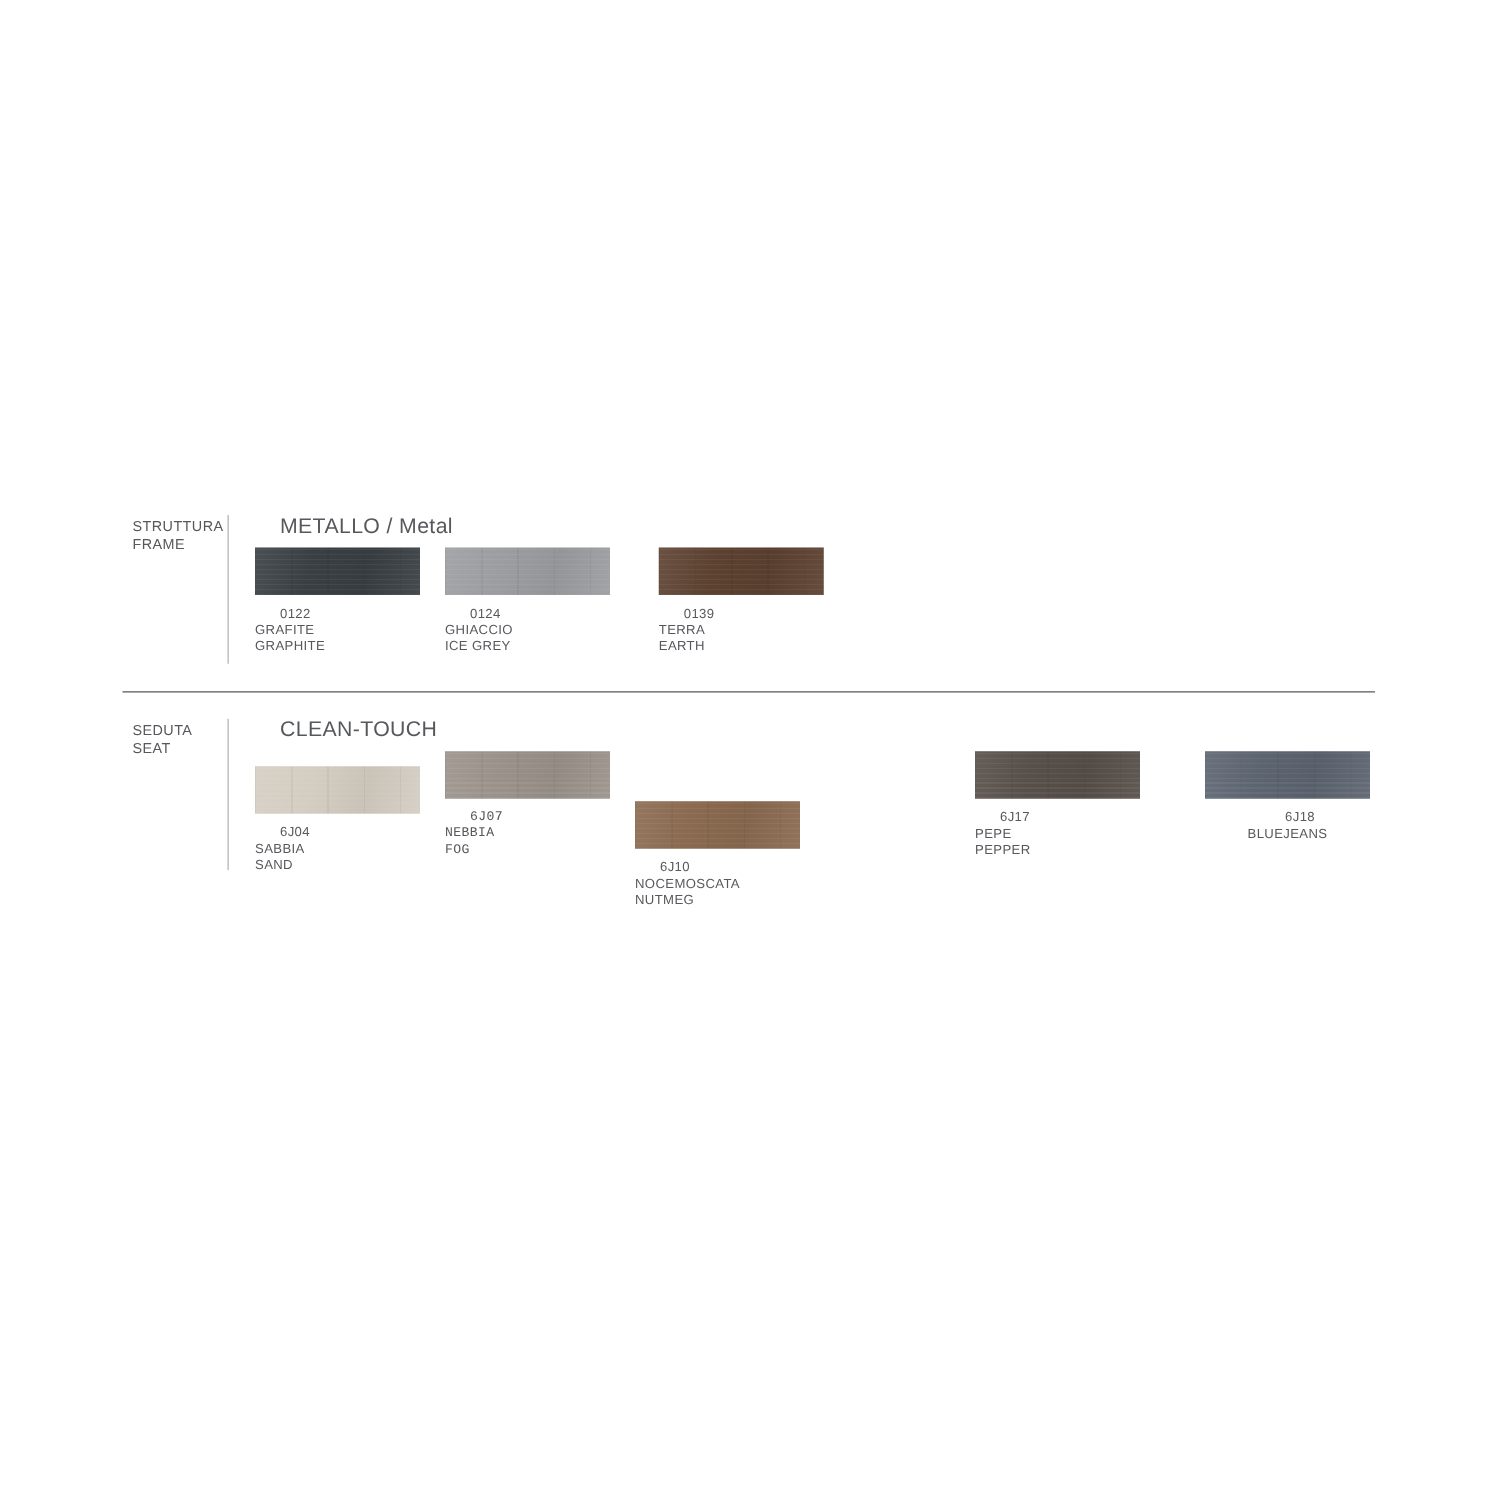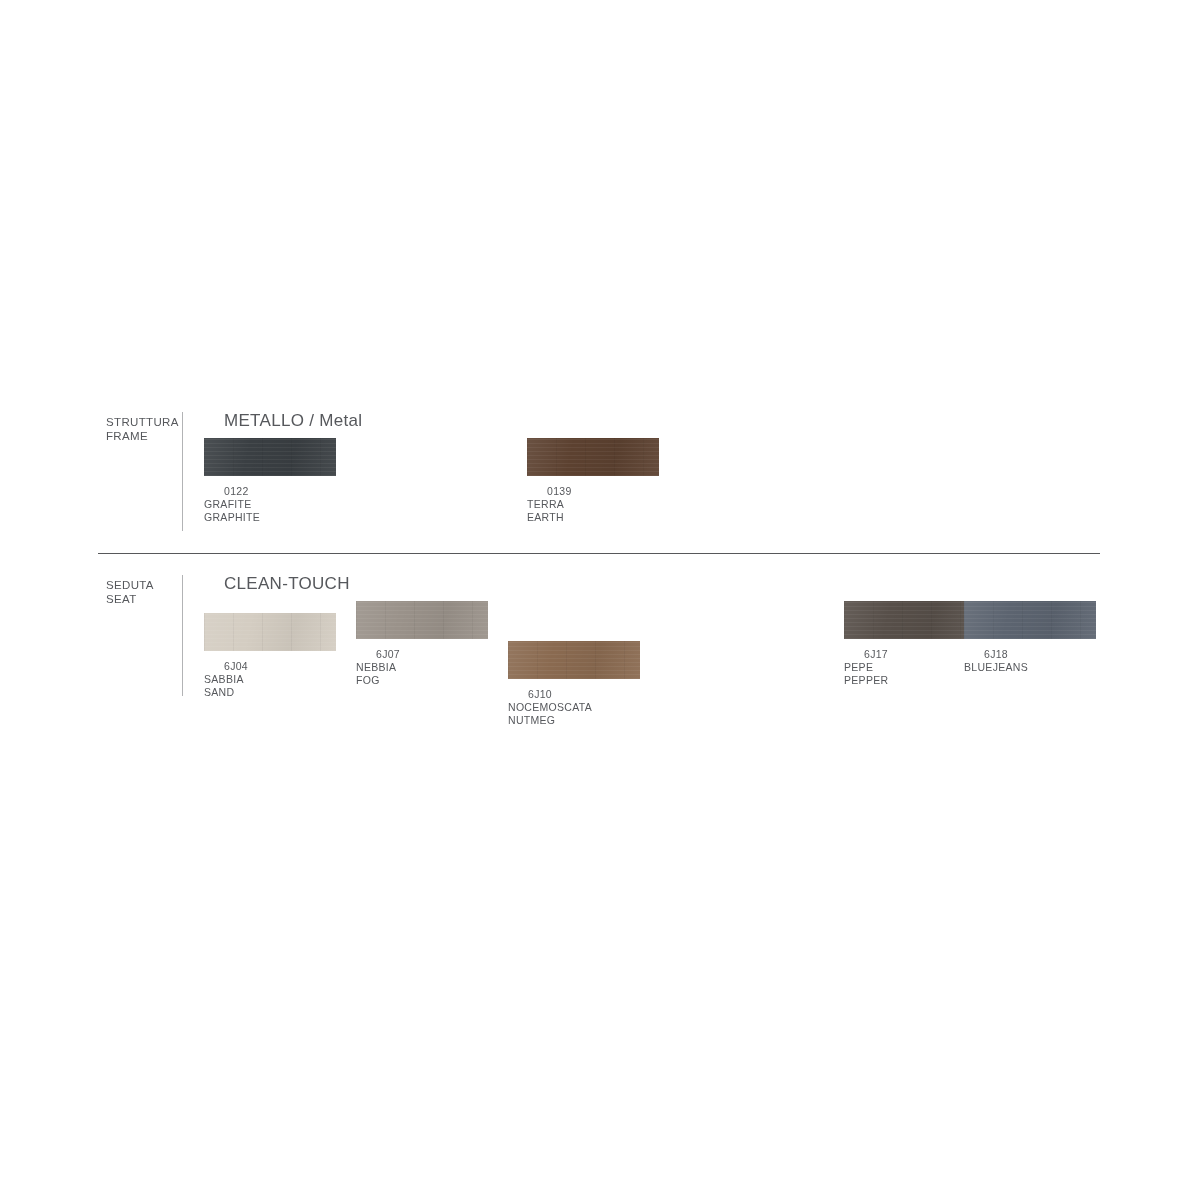--- a/index.html
+++ b/index.html
@@ -152,20 +152,28 @@
     <div class="mat-heading">METALLO / Metal</div>
     <div class="swatch-row" id="swatch-row-frame">
         <div class="swatch-item" style="left: 0px;">
           <div class="swatch-chip texture" style="background: rgb(58, 63, 67);"></div>
           <div class="swatch-caption">
             <span class="code">0122</span>
             <span class="it">GRAFITE</span>
             <span class="en">GRAPHITE</span>
           </div>
         </div>
+        <div class="swatch-item" style="left: 152px;">
+          <div class="swatch-chip texture" style="background: rgb(156, 157, 160);"></div>
+          <div class="swatch-caption">
+            <span class="code">0124</span>
+            <span class="it">GHIACCIO</span>
+            <span class="en">ICE GREY</span>
+          </div>
+        </div>
         <div class="swatch-item" style="left: 304px; margin-left: 19px;">
           <div class="swatch-chip texture" style="background: rgb(92, 65, 48);"></div>
           <div class="swatch-caption">
             <span class="code">0139</span>
             <span class="it">TERRA</span>
             <span class="en">EARTH</span>
           </div>
         </div>
       </div>
   </div>
@@ -181,45 +189,45 @@
     <div class="mat-heading">CLEAN-TOUCH</div>
     <div class="swatch-row" id="swatch-row-seat">
         <div class="swatch-item" style="left: 0px; margin-top: 12px;">
           <div class="swatch-chip texture" style="background: rgb(212, 205, 194);"></div>
           <div class="swatch-caption">
             <span class="code">6J04</span>
             <span class="it">SABBIA</span>
             <span class="en">SAND</span>
           </div>
         </div>
-        <div class="swatch-item" style="left: 152px;">
+        <div class="swatch-item" style="left: 152px; font-family: Liberation Mono, monospace;">
           <div class="swatch-chip texture" style="background: rgb(154, 146, 138);"></div>
           <div class="swatch-caption">
             <span class="code">6J07</span>
             <span class="it">NEBBIA</span>
             <span class="en">FOG</span>
           </div>
         </div>
         <div class="swatch-item" style="left: 304px; margin-top: 40px;">
           <div class="swatch-chip texture" style="background: rgb(138, 106, 80);"></div>
           <div class="swatch-caption">
             <span class="code">6J10</span>
             <span class="it">NOCEMOSCATA</span>
             <span class="en">NUTMEG</span>
           </div>
         </div>
-        <div class="swatch-item" style="left: 640px;">
+        <div class="swatch-item" style="left: 576px;">
           <div class="swatch-chip texture" style="background: rgb(87, 79, 73);"></div>
           <div class="swatch-caption">
             <span class="code">6J17</span>
             <span class="it">PEPE</span>
             <span class="en">PEPPER</span>
           </div>
         </div>
-        <div class="swatch-item" style="left: 760px;">
+        <div class="swatch-item" style="left: 760px; text-align: center;">
           <div class="swatch-chip texture" style="background: rgb(92, 100, 112);"></div>
           <div class="swatch-caption">
             <span class="code">6J18</span>
             <span class="it">BLUEJEANS</span>
           </div>
         </div>
       </div>
   </div>
 
 </div>

